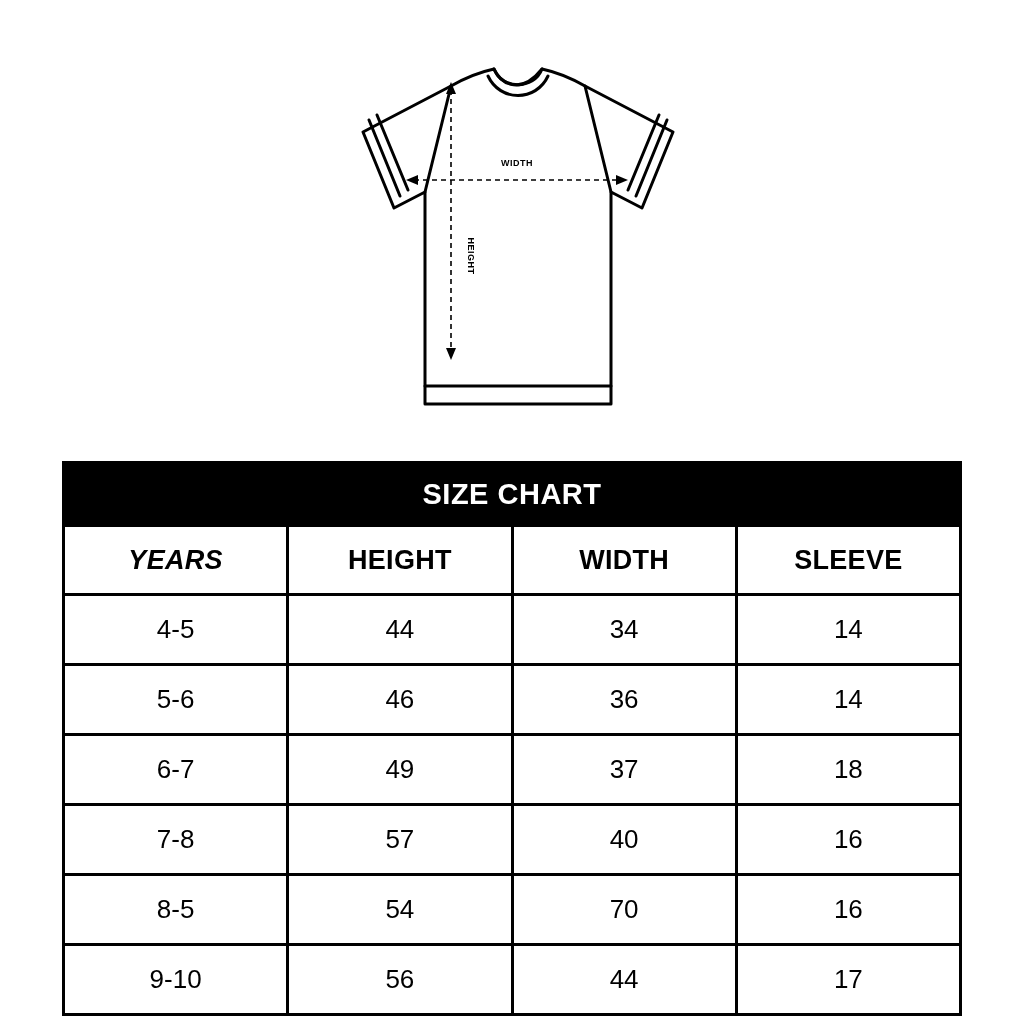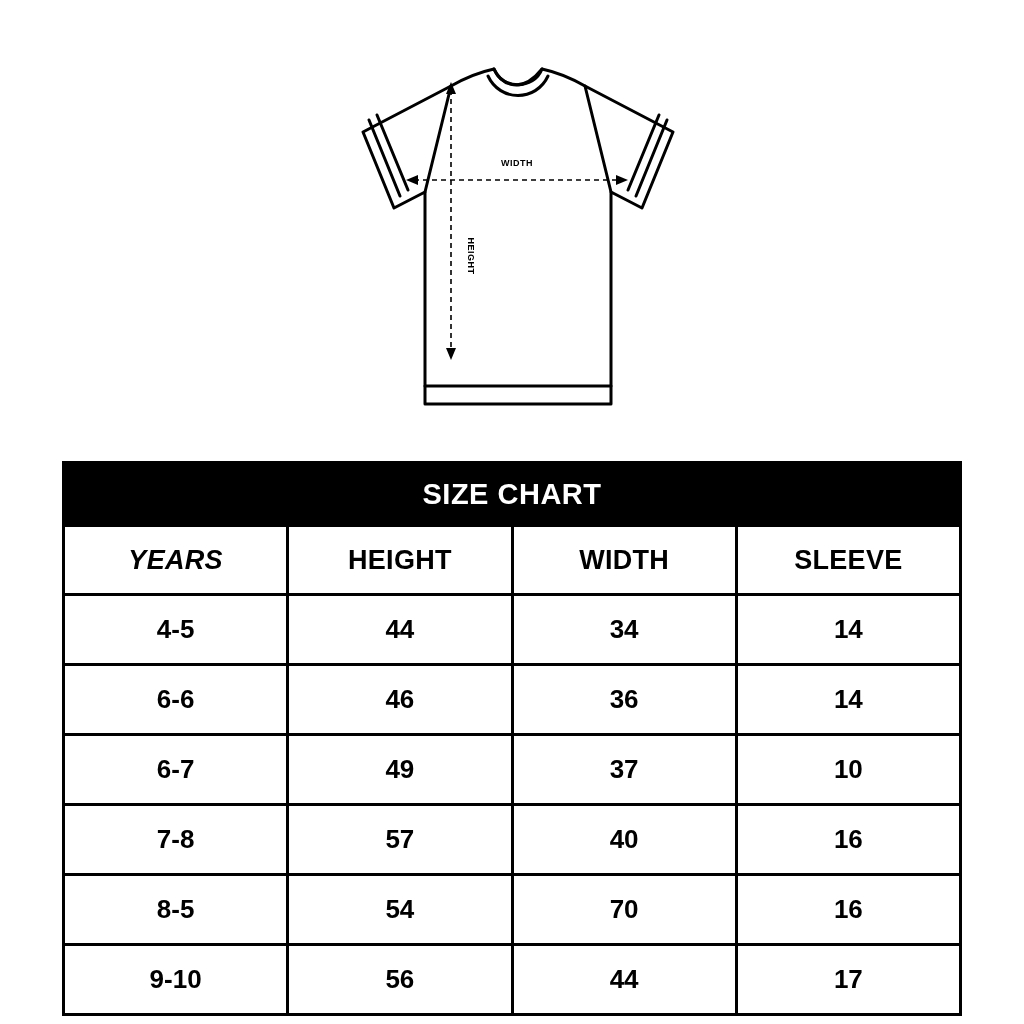--- a/index.html
+++ b/index.html
@@ -66,21 +66,21 @@
     border: 3px solid #000 !important;
   }
   .header-cell {
     font-size: 27px;
     font-weight: bold;
     height: 64px;
     letter-spacing: 0.3px;
   }
   .data-cell {
     font-size: 26px;
-    font-weight: bold;
+    font-weight: normal;
     height: 65px;
   }
   .col-years  { width: 216px; font-style: italic; }
   .col-height { width: 236px; }
   .col-width  { width: 236px; }
   .col-sleeve { width: 212px; }
 </style>
 </head>
 <body>
 
@@ -146,30 +146,30 @@
         <td class="header-cell col-sleeve">SLEEVE</td>
       </tr>
 
       <tr>
         <td class="data-cell">4-5</td>
         <td class="data-cell">44</td>
         <td class="data-cell">34</td>
         <td class="data-cell">14</td>
       </tr>
       <tr>
-        <td class="data-cell">6-6</td>
+        <td class="data-cell">5-6</td>
         <td class="data-cell">46</td>
         <td class="data-cell">36</td>
         <td class="data-cell">14</td>
       </tr>
       <tr>
         <td class="data-cell">6-7</td>
         <td class="data-cell">49</td>
         <td class="data-cell">37</td>
-        <td class="data-cell">10</td>
+        <td class="data-cell">18</td>
       </tr>
       <tr>
         <td class="data-cell">7-8</td>
         <td class="data-cell">57</td>
         <td class="data-cell">40</td>
         <td class="data-cell">16</td>
       </tr>
       <tr>
         <td class="data-cell">8-5</td>
         <td class="data-cell">54</td>

